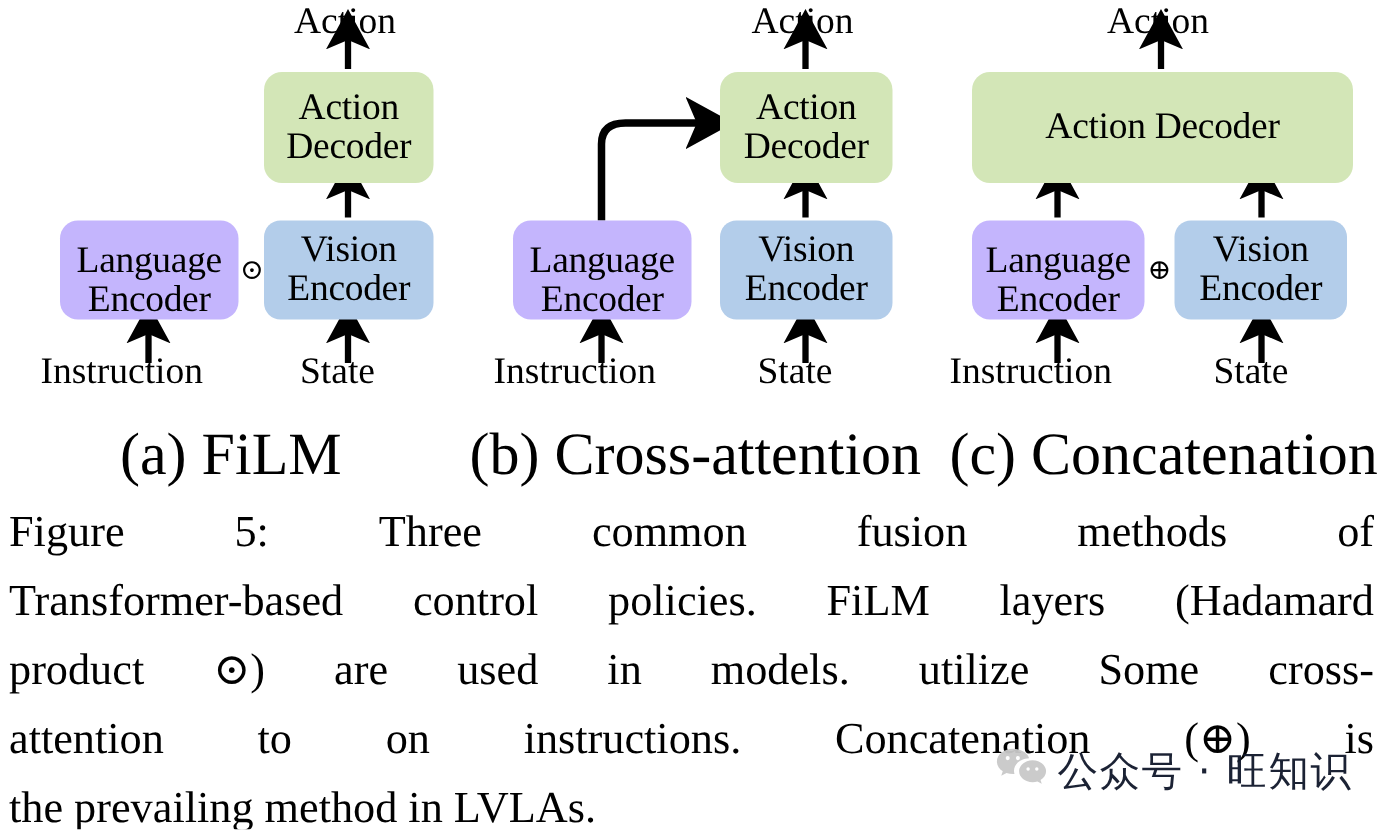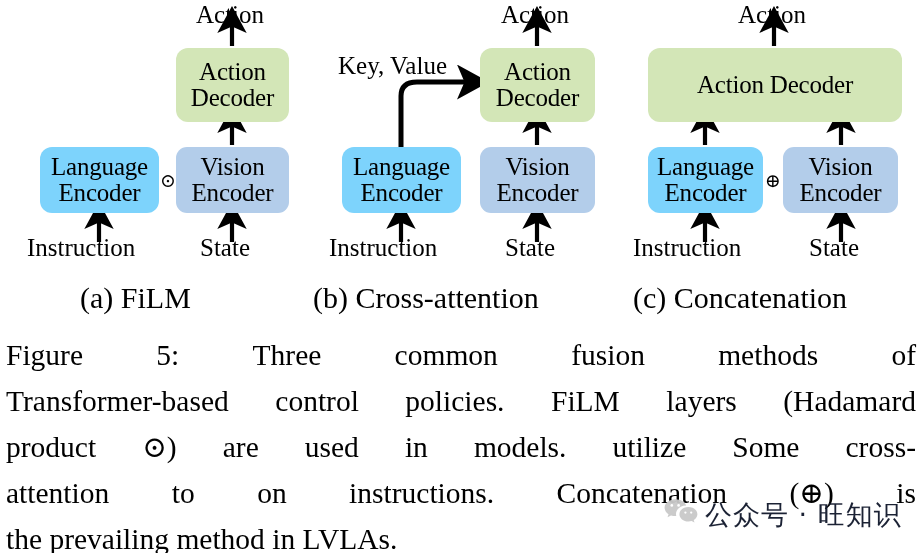--- a/index.html
+++ b/index.html
@@ -31,21 +31,21 @@
     display: flex;
     align-items: center;
     justify-content: center;
     text-align: center;
     line-height: 1.04;
     font-size: 25px;
     letter-spacing: -0.2px;
     color: #000;
     box-sizing: border-box;
   }
-  .node.orange { background: #7dd3fc; }
+  .node.orange { background: #c4b5fd; align-items: flex-end; }
   .node.blue   { background: #B3CDEA; border-radius: 11px; }
   .node.green  { background: #D3E6B7; }
 
   .node .lbl { display: block; }
 
   .freetext {
     position: absolute;
     font-size: 25px;
     white-space: nowrap;
     color: #000;
@@ -59,21 +59,21 @@
   .opsym {
     position: absolute;
     font-size: 19px;
     line-height: 1;
     color: #000;
     white-space: nowrap;
   }
 
   .subcap {
     position: absolute;
-    font-size: 30px;
+    font-size: 40px;
     white-space: nowrap;
     color: #000;
     line-height: 1;
   }
 
   
   #caption {
     position: absolute;
     left: 6px;
     top: 332px;
@@ -170,21 +170,20 @@
       </div>
     </div>
 
     <div class="freetext" style="left:27px; top:235px;">Instruction</div>
     <div class="freetext" style="left:200px; top:235px;">State</div>
 
     <div class="subcap" style="left:80px; top:283px;">(a) FiLM</div>
 
     <div class="freetext" style="left:501px; top:2px;">Action</div>
 
-    <div class="freetext" style="left:338px; top:53px;">Key, Value</div>
 
     <div class="node green" style="left:480px; top:48px; width:115px; height:74px;">
       <div>
         <span class="lbl">Action</span>
         <span class="lbl">Decoder</span>
       </div>
     </div>
 
     <div class="node orange" style="left:342px; top:147px; width:119px; height:66px;">
       <div>

